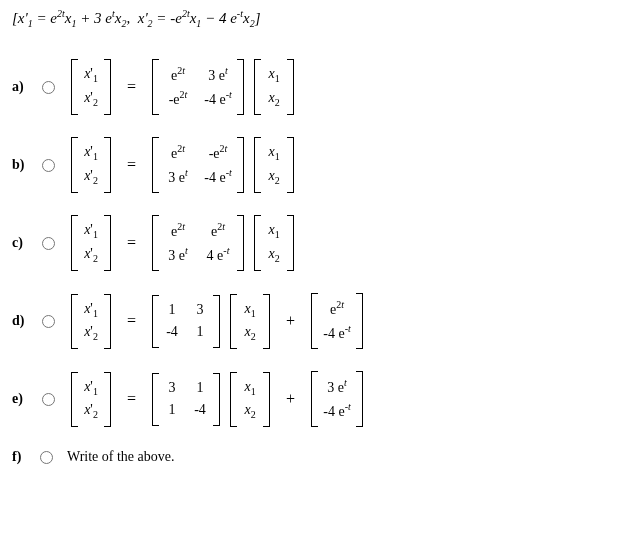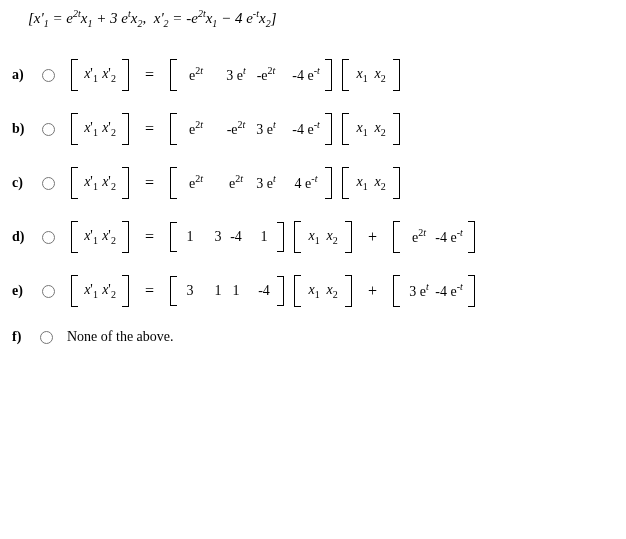--- a/index.html
+++ b/index.html
@@ -16,21 +16,20 @@
     display: flex;
     justify-content: space-between;
     align-items: flex-start;
     margin-bottom: 30px;
   }
   .prompt {
     font-size: 14px;
   }
   .given {
     font-size: 15px;
-    margin-left: 16px;
   }
   .option-row {
     display: flex;
     align-items: center;
     margin: 14px 0 22px 0;
     gap: 10px;
   }
   .label {
     font-weight: bold;
     font-size: 14px;
@@ -46,21 +45,21 @@
   }
   .bracket {
     width: 6px;
     border-top: 1.5px solid #000;
     border-bottom: 1.5px solid #000;
   }
   .bracket.left { border-left: 1.5px solid #000; }
   .bracket.right { border-right: 1.5px solid #000; }
   .mcontent {
     display: flex;
-    flex-direction: row;
+    flex-direction: column;
     justify-content: space-around;
     padding: 4px 4px;
   }
   .mrow {
     display: flex;
     justify-content: center;
     gap: 10px;
     line-height: 1.6;
   }
   .cell {
@@ -341,14 +340,14 @@
           <span class="cell">-4 e<sup>-<i>t</i></sup></span>
         </span>
     </span>
     <span class="bracket right"></span>
   </span>
 </div>
 
 <div class="last-row">
   <span class="label">f)</span>
   <input type="radio" name="ans" style="">
-  <span>None of the above.</span>
+  <span>Write of the above.</span>
 </div>
 
 </body></html>

